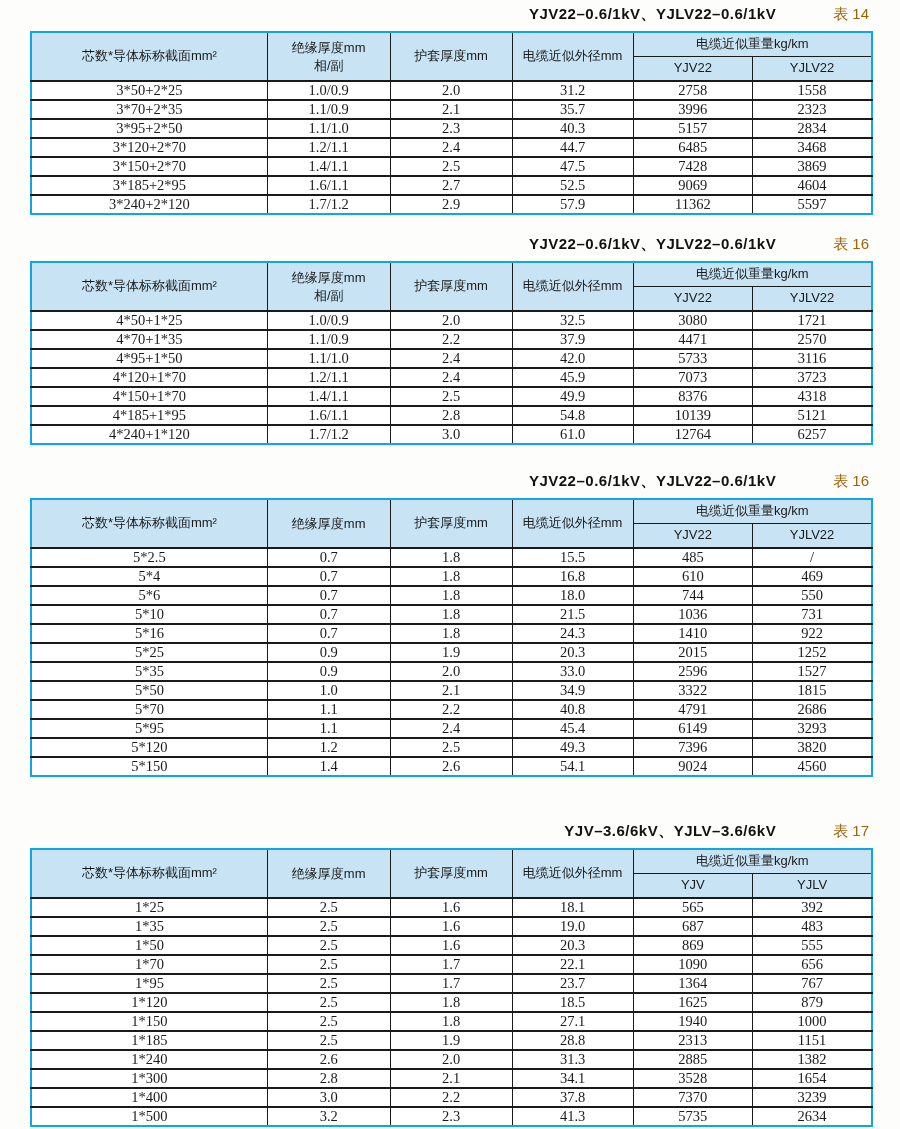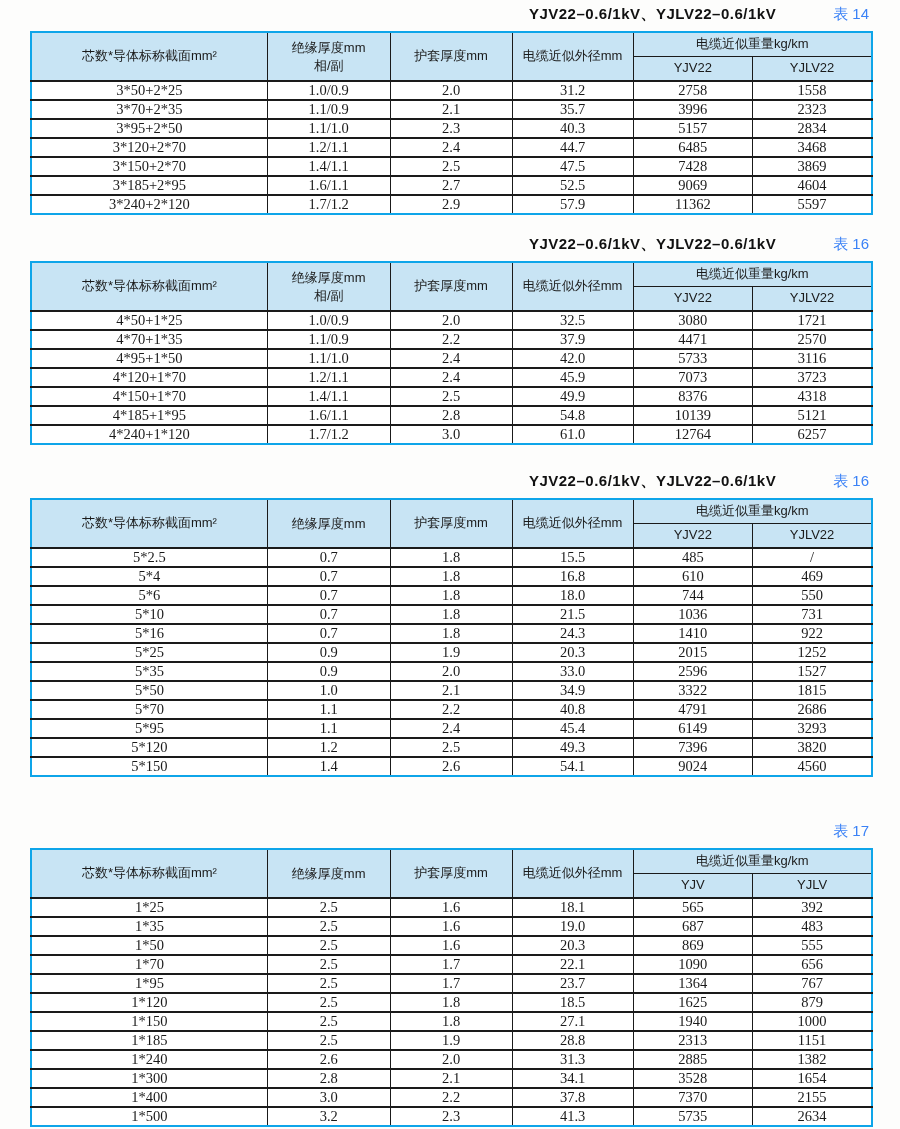--- a/index.html
+++ b/index.html
@@ -31,21 +31,21 @@
   }
   .ttl {
     font-size: 15px;
     font-weight: 600;
     letter-spacing: 0.5px;
     color: #111;
   }
   .tno {
     margin-left: 57px;
     font-size: 15px;
-    color: #3b82f6;
+    color: #a16207;
   }
 
   table.spec {
     width: 100%;
     border-collapse: collapse;
     table-layout: fixed;
     border: 2px solid #0ea5e9;
   }
   table.spec th, table.spec td {
     border: 1px solid #1a1a1a;
@@ -383,20 +383,21 @@
             <td>54.1</td>
             <td>9024</td>
             <td>4560</td>
           </tr>
         </tbody>
     </table>
   </section>
 
   <section class="tsec s4">
     <div class="title-row">
+      <span class="ttl">YJV–3.6/6kV、YJLV–3.6/6kV</span>
       <span class="tno">表 17</span>
     </div>
     <table class="spec">
       <colgroup>
         <col style="width:28.1%">
           <col style="width:14.6%">
           <col style="width:14.5%">
         <col style="width:14.4%">
           <col style="width:14.2%">
           <col style="width:14.2%">
@@ -496,21 +497,21 @@
             <td>34.1</td>
             <td>3528</td>
             <td>1654</td>
           </tr>
           <tr>
             <td>1*400</td>
             <td>3.0</td>
             <td>2.2</td>
             <td>37.8</td>
             <td>7370</td>
-            <td>2155</td>
+            <td>3239</td>
           </tr>
           <tr>
             <td>1*500</td>
             <td>3.2</td>
             <td>2.3</td>
             <td>41.3</td>
             <td>5735</td>
             <td>2634</td>
           </tr>
         </tbody>

